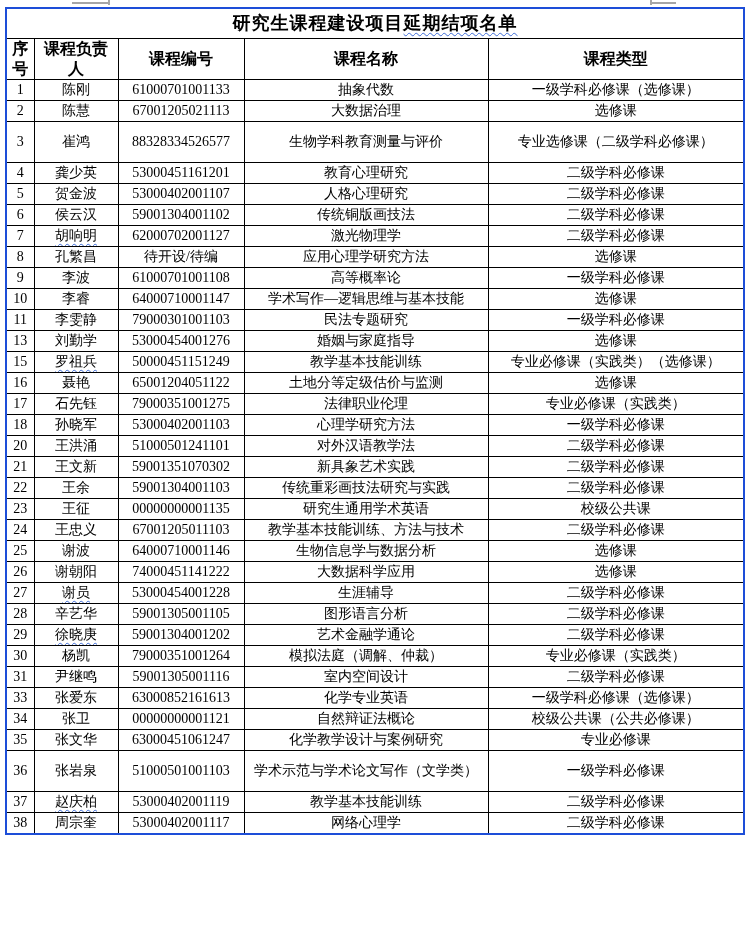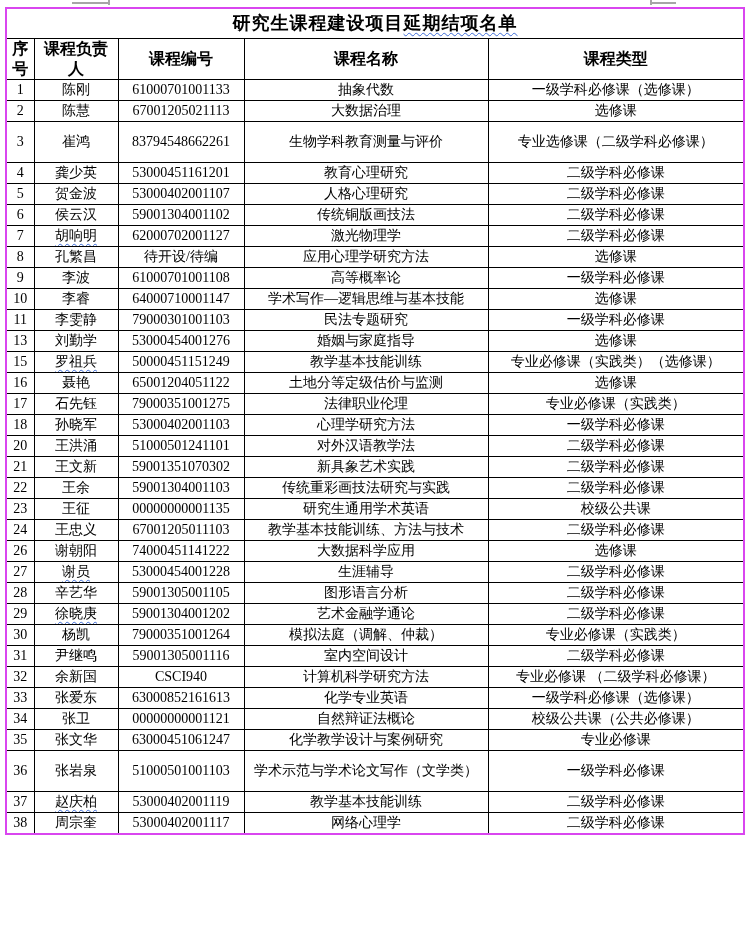--- a/index.html
+++ b/index.html
@@ -26,21 +26,21 @@
   .crop-right .v { left: 650px; }
 
   table.course-table {
     position: absolute;
     left: 5px;
     top: 7px;
     width: 738px;
     border-collapse: collapse;
     table-layout: fixed;
     background: #ffffff;
-    border: 2px solid #d946ef;
+    border: 2px solid #1d4ed8;
   }
   table.course-table th,
   table.course-table td {
     border: 1px solid #000000;
     text-align: center;
     vertical-align: middle;
     padding: 0 2px;
     overflow: hidden;
     line-height: 1.25;
     word-break: break-all;
@@ -118,21 +118,21 @@
         <tr>
           <td class="cell-no">2</td>
           <td class="cell-leader">陈慧</td>
           <td class="cell-code">67001205021113</td>
           <td class="cell-name">大数据治理</td>
           <td class="cell-type">选修课</td>
         </tr>
         <tr class="tall">
           <td class="cell-no">3</td>
           <td class="cell-leader">崔鸿</td>
-          <td class="cell-code">83794548662261</td>
+          <td class="cell-code">88328334526577</td>
           <td class="cell-name">生物学科教育测量与评价</td>
           <td class="cell-type">专业选修课（二级学科必修课）</td>
         </tr>
         <tr>
           <td class="cell-no">4</td>
           <td class="cell-leader">龚少英</td>
           <td class="cell-code">53000451161201</td>
           <td class="cell-name">教育心理研究</td>
           <td class="cell-type">二级学科必修课</td>
         </tr>
@@ -249,20 +249,27 @@
           <td class="cell-type">校级公共课</td>
         </tr>
         <tr>
           <td class="cell-no">24</td>
           <td class="cell-leader">王忠义</td>
           <td class="cell-code">67001205011103</td>
           <td class="cell-name">教学基本技能训练、方法与技术</td>
           <td class="cell-type">二级学科必修课</td>
         </tr>
         <tr>
+          <td class="cell-no">25</td>
+          <td class="cell-leader">谢波</td>
+          <td class="cell-code">64000710001146</td>
+          <td class="cell-name">生物信息学与数据分析</td>
+          <td class="cell-type">选修课</td>
+        </tr>
+        <tr>
           <td class="cell-no">26</td>
           <td class="cell-leader">谢朝阳</td>
           <td class="cell-code">74000451141222</td>
           <td class="cell-name">大数据科学应用</td>
           <td class="cell-type">选修课</td>
         </tr>
         <tr>
           <td class="cell-no">27</td>
           <td class="cell-leader"><span class="wavy">谢员</span></td>
           <td class="cell-code">53000454001228</td>
@@ -289,27 +296,20 @@
           <td class="cell-code">79000351001264</td>
           <td class="cell-name">模拟法庭（调解、仲裁）</td>
           <td class="cell-type">专业必修课（实践类）</td>
         </tr>
         <tr>
           <td class="cell-no">31</td>
           <td class="cell-leader">尹继鸣</td>
           <td class="cell-code">59001305001116</td>
           <td class="cell-name">室内空间设计</td>
           <td class="cell-type">二级学科必修课</td>
-        </tr>
-        <tr>
-          <td class="cell-no">32</td>
-          <td class="cell-leader">余新国</td>
-          <td class="cell-code">CSCI940</td>
-          <td class="cell-name">计算机科学研究方法</td>
-          <td class="cell-type">专业必修课 （二级学科必修课）</td>
         </tr>
         <tr>
           <td class="cell-no">33</td>
           <td class="cell-leader">张爱东</td>
           <td class="cell-code">63000852161613</td>
           <td class="cell-name">化学专业英语</td>
           <td class="cell-type">一级学科必修课（选修课）</td>
         </tr>
         <tr>
           <td class="cell-no">34</td>

